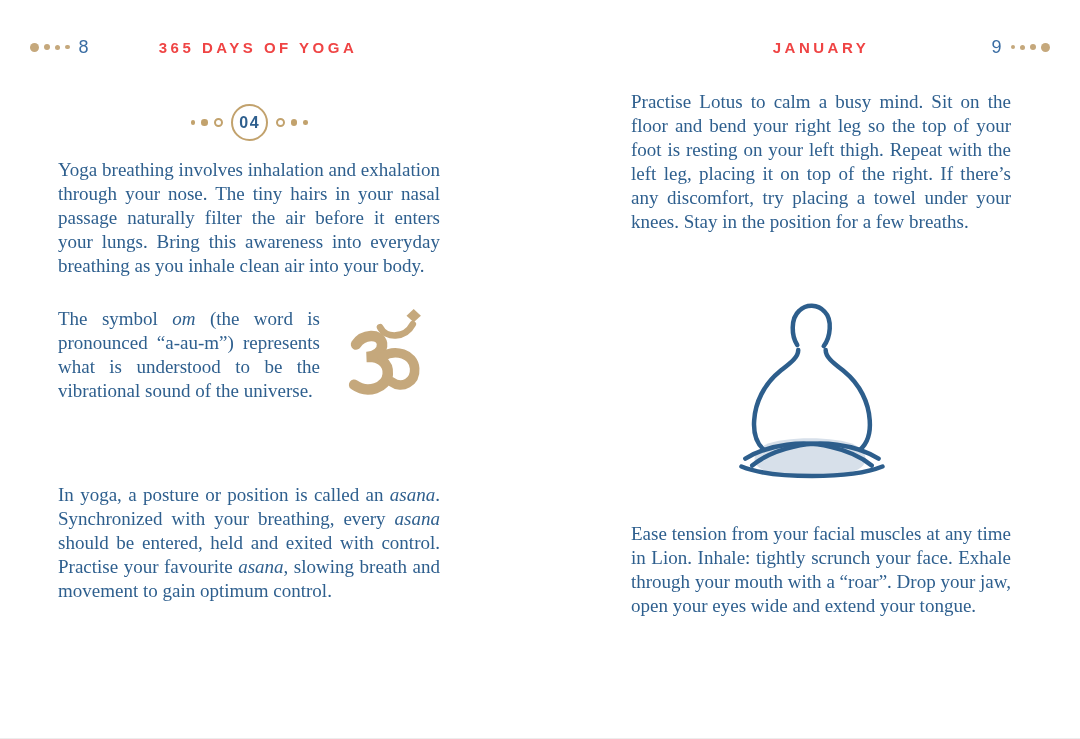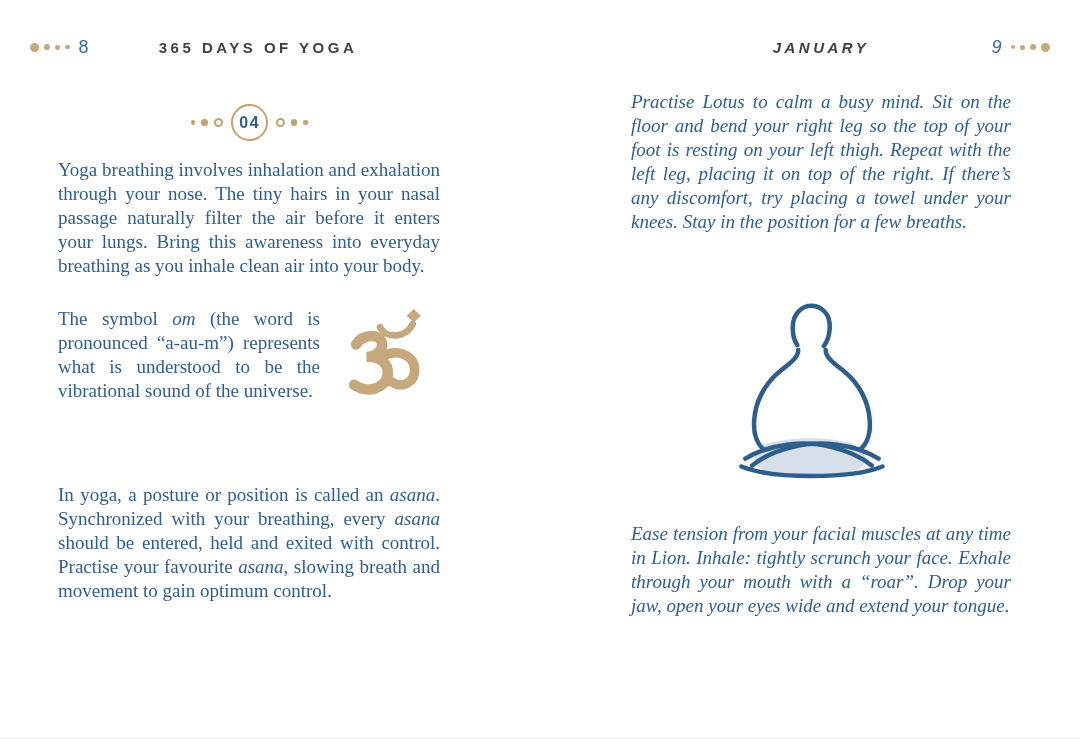--- a/index.html
+++ b/index.html
@@ -15,31 +15,31 @@
     border-bottom: 1px solid #ededed;
   }
 
   .page {
     position: absolute;
     top: 0;
     width: 540px;
     height: 739px;
   }
   .page.left  { left: 0; }
-  .page.right { left: 540px; font-style: italic; }
+  .page.right { left: 540px; }
 
   
   .running-head {
     position: absolute;
     top: 39px;
     font-family: "Liberation Sans", sans-serif;
     font-size: 15px;
     font-weight: 700;
     letter-spacing: 3.5px;
-    color: #404040;
+    color: #ef4444;
     text-align: center;
   }
   .page.left  .running-head { left: 67px; width: 382px; }
   .page.right .running-head { left: 91px; width: 380px; }
 
   .folio {
     position: absolute;
     top: 38px;
     display: flex;
     align-items: center;

